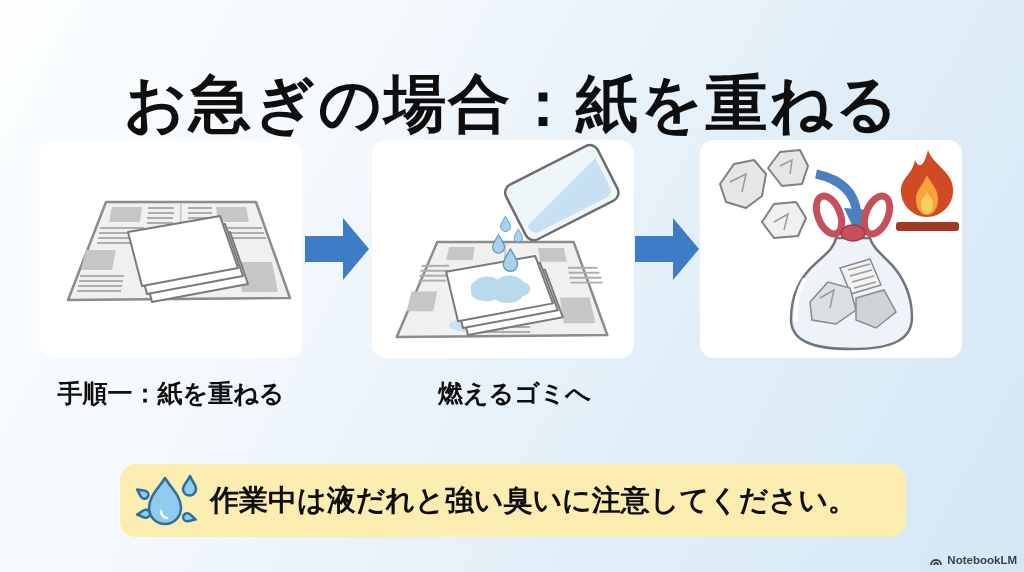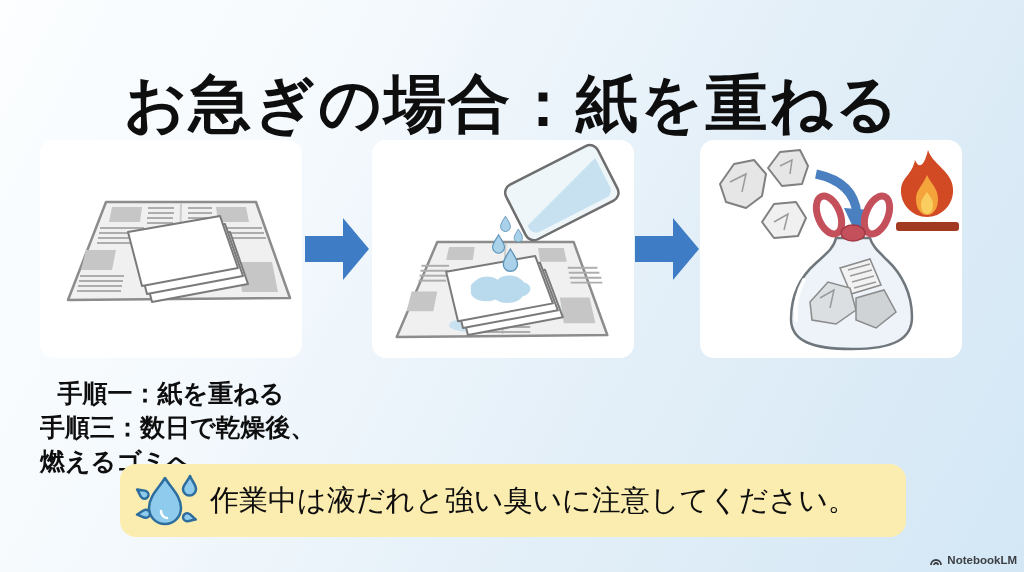--- a/index.html
+++ b/index.html
@@ -6,31 +6,31 @@
   .slide{position:relative;width:1024px;height:572px;overflow:hidden;
     background:linear-gradient(118deg,#fcfeff 0%,#f4f9fd 30%,#e3eff8 62%,#d3e7f5 100%);
     font-family:"Liberation Sans","DejaVu Sans",sans-serif;color:#0e0e0e;}
   .title{position:absolute;top:20px;left:0;right:0;text-align:center;
     font-size:62px;font-weight:900;letter-spacing:2px;white-space:nowrap;}
   .steps-row{position:absolute;top:140px;left:40px;display:flex;align-items:center;}
   .card{width:262px;height:218px;background:#ffffff;border-radius:14px;flex:none;}
   .card svg{display:block;width:262px;height:218px;}
   .gap1{width:70px;}.gap2{width:66px;}
   .gap1,.gap2{display:flex;justify-content:center;align-items:center;height:218px;flex:none;}
-  .labels-row{position:absolute;top:376px;left:40px;display:flex;align-items:flex-start;flex-direction:column;}
+  .labels-row{position:absolute;top:376px;left:40px;display:flex;align-items:flex-start;}
   .step-label{font-size:25px;font-weight:800;line-height:34px;white-space:nowrap;}
   .lbl1,.lbl2,.lbl3{width:262px;flex:none;}
   .lbl1,.lbl2{text-align:center;}
   .lbl3{text-align:left;}
   .lbl3 .line2{display:block;}
   .lspace1{width:70px;flex:none;}.lspace2{width:66px;flex:none;}
   .note{position:absolute;left:120px;top:464px;width:786px;height:73px;
     background:#FBECB0;border-radius:16px;display:flex;align-items:center;
     padding:0 14px;box-sizing:border-box;gap:10px;}
-  .note-text{font-size:29px;font-weight:400;white-space:nowrap;}
+  .note-text{font-size:29px;font-weight:700;white-space:nowrap;}
   .brand{position:absolute;right:7px;bottom:6px;display:flex;align-items:center;gap:4px;
     color:#3C4043;font-size:11.5px;font-weight:600;}
 </style>
 </head>
 <body>
 
 <div class="slide">
 
   <h1 class="title">お急ぎの場合：紙を重ねる</h1>
 
@@ -172,21 +172,20 @@
         </g>
       </svg>
     </div>
   </div>
 
   <div class="labels-row">
     <div class="step-label lbl1">手順一：紙を重ねる</div>
     <div class="lspace1"></div>
     <div class="lspace2"></div>
     <div class="step-label lbl3">
-      <span class="line1">手順三：数日で乾燥後、</span>
       <span class="line2">燃えるゴミへ</span>
     </div>
   </div>
 
   <div class="note">
     <svg width="66" height="56" viewBox="0 0 66 56">
       <g fill="#8FCBEC" stroke="#2E6E9E" stroke-width="2.5" stroke-linejoin="round">
         <path d="M31,5 C37,15 47,23 47,35 A16,16 0 1,1 15,35 C15,23 25,15 31,5 Z"></path>
         <path d="M56,3 C58,8 62,12 62,16 A6.5,6.5 0 1,1 49,16 C49,12 54,8 56,3 Z"></path>
         <path transform="translate(8,20) rotate(-55)" d="M0,-6 C1.5,-2 4,0 4,3 A4,4 0 1,1 -4,3 C-4,0 -1.5,-2 0,-6 Z"></path>

